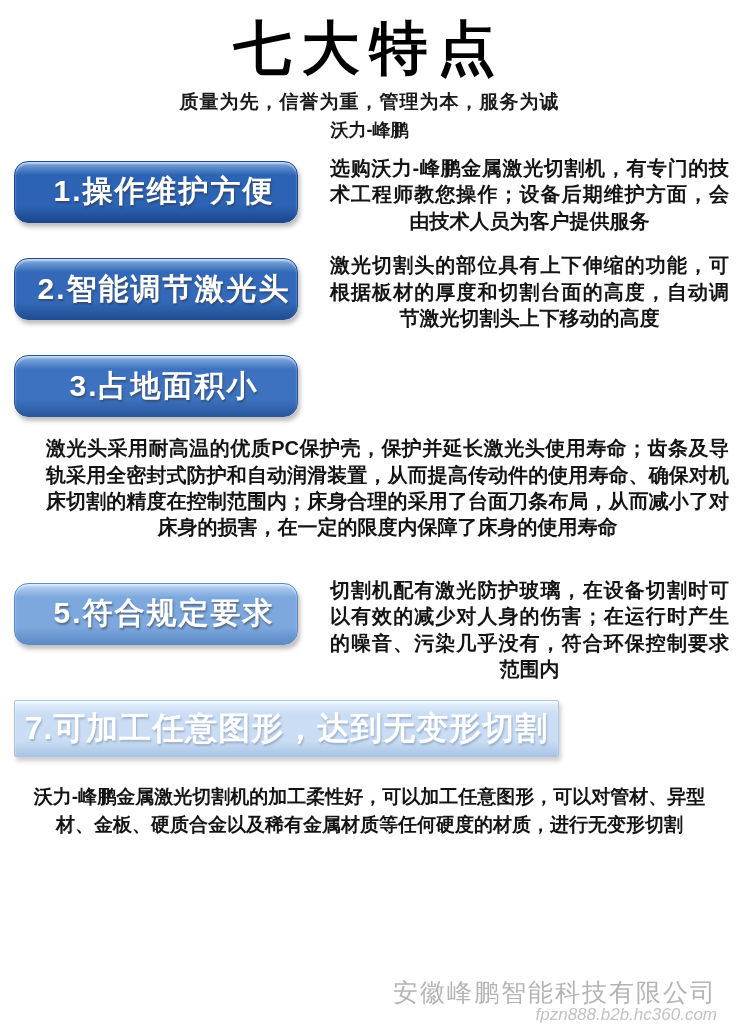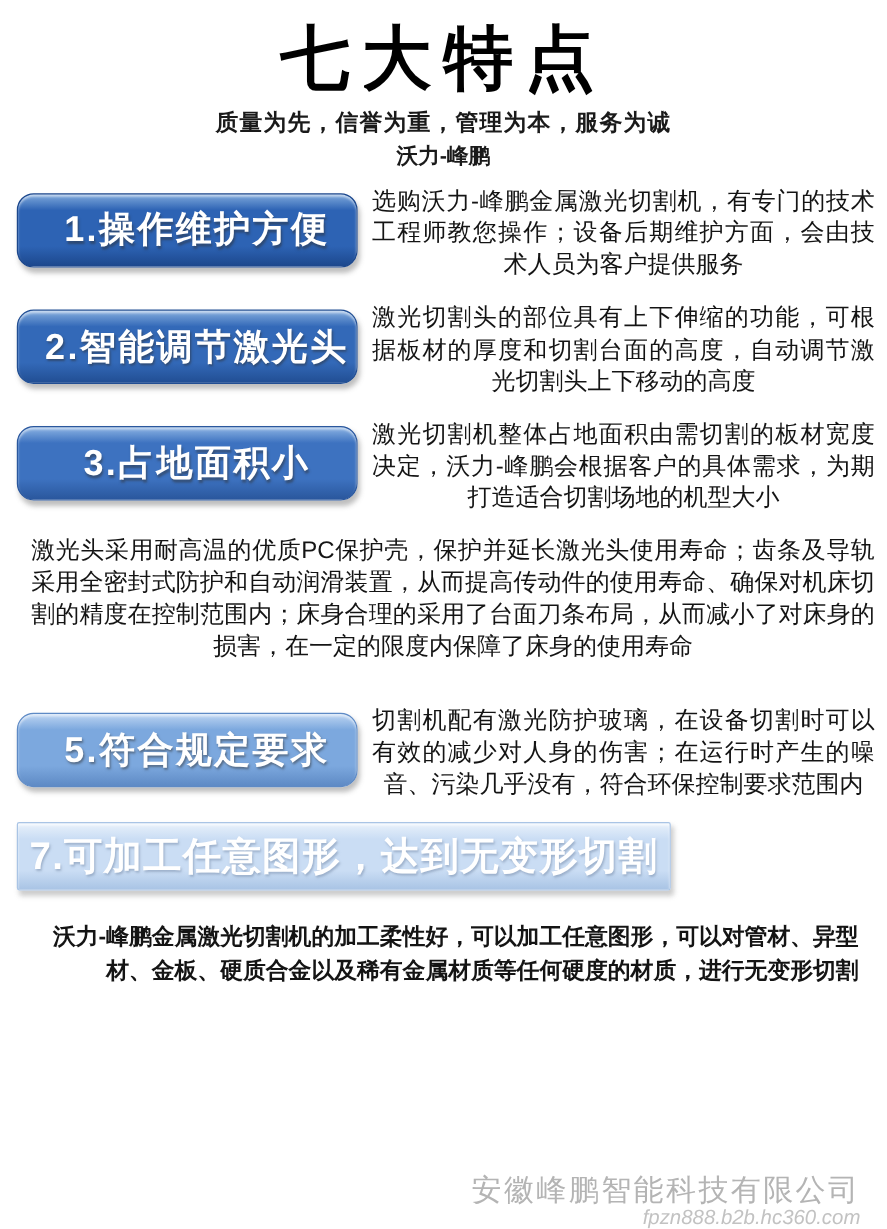--- a/index.html
+++ b/index.html
@@ -54,23 +54,23 @@
     font-size: 30px;
     font-weight: 700;
     letter-spacing: 2px;
     text-shadow: 1px 2px 2px rgba(45,45,45,0.5);
     white-space: nowrap;
     padding-left: 16px;
   }
 
   .feature-desc {
     flex: 1;
-    margin: 0 0 0 12px;
+    margin: 0 0 0 32px;
     font-size: 20px;
-    font-weight: 400;
+    font-weight: 700;
     color: #141414;
     line-height: 1.32;
     text-align: justify;
     text-align-last: center;
   }
 
   .feature-banner {
     width: 543px;
     height: 55px;
     border-radius: 2px;
@@ -85,21 +85,21 @@
     text-shadow: 1px 2px 2px rgba(120,140,170,0.55);
     white-space: nowrap;
   }
 
   .footer-paragraph {
     width: 692px;
     margin: 26px auto 0 auto;
     font-size: 19px;
     font-weight: 700;
     color: #141414;
-    text-align: right;
+    text-align: center;
     line-height: 1.45;
   }
 
   .watermark {
     position: absolute;
     right: 22px;
     bottom: 1px;
     text-align: right;
     line-height: 1.02;
     pointer-events: none;
@@ -133,21 +133,20 @@
       <p class="feature-desc">选购沃力-峰鹏金属激光切割机，有专门的技术工程师教您操作；设备后期维护方面，会由技术人员为客户提供服务</p>
     </div>
 
     <div class="feature-row">
       <div class="feature-button" style="--c-light: #84adde; --c-main: #3369b8; --c-dark: #214e93;">2.智能调节激光头</div>
       <p class="feature-desc">激光切割头的部位具有上下伸缩的功能，可根据板材的厚度和切割台面的高度，自动调节激光切割头上下移动的高度</p>
     </div>
 
     <div class="feature-row">
       <div class="feature-button" style="--c-light: #8bb3e3; --c-main: #3d72c0; --c-dark: #2a579d;">3.占地面积小</div>
-      <p class="feature-desc">激光切割机整体占地面积由需切割的板材宽度决定，沃力-峰鹏会根据客户的具体需求，为期打造适合切割场地的机型大小</p>
     </div>
 
     <div class="feature-row after-tall">
       <p class="feature-desc">激光头采用耐高温的优质PC保护壳，保护并延长激光头使用寿命；齿条及导轨采用全密封式防护和自动润滑装置，从而提高传动件的使用寿命、确保对机床切割的精度在控制范围内；床身合理的采用了台面刀条布局，从而减小了对床身的损害，在一定的限度内保障了床身的使用寿命</p>
     </div>
 
     <div class="feature-row">
       <div class="feature-button" style="--c-light: #bdd5f2; --c-main: #7ca8de; --c-dark: #5e8ac5;">5.符合规定要求</div>
       <p class="feature-desc">切割机配有激光防护玻璃，在设备切割时可以有效的减少对人身的伤害；在运行时产生的噪音、污染几乎没有，符合环保控制要求范围内</p>
     </div>

